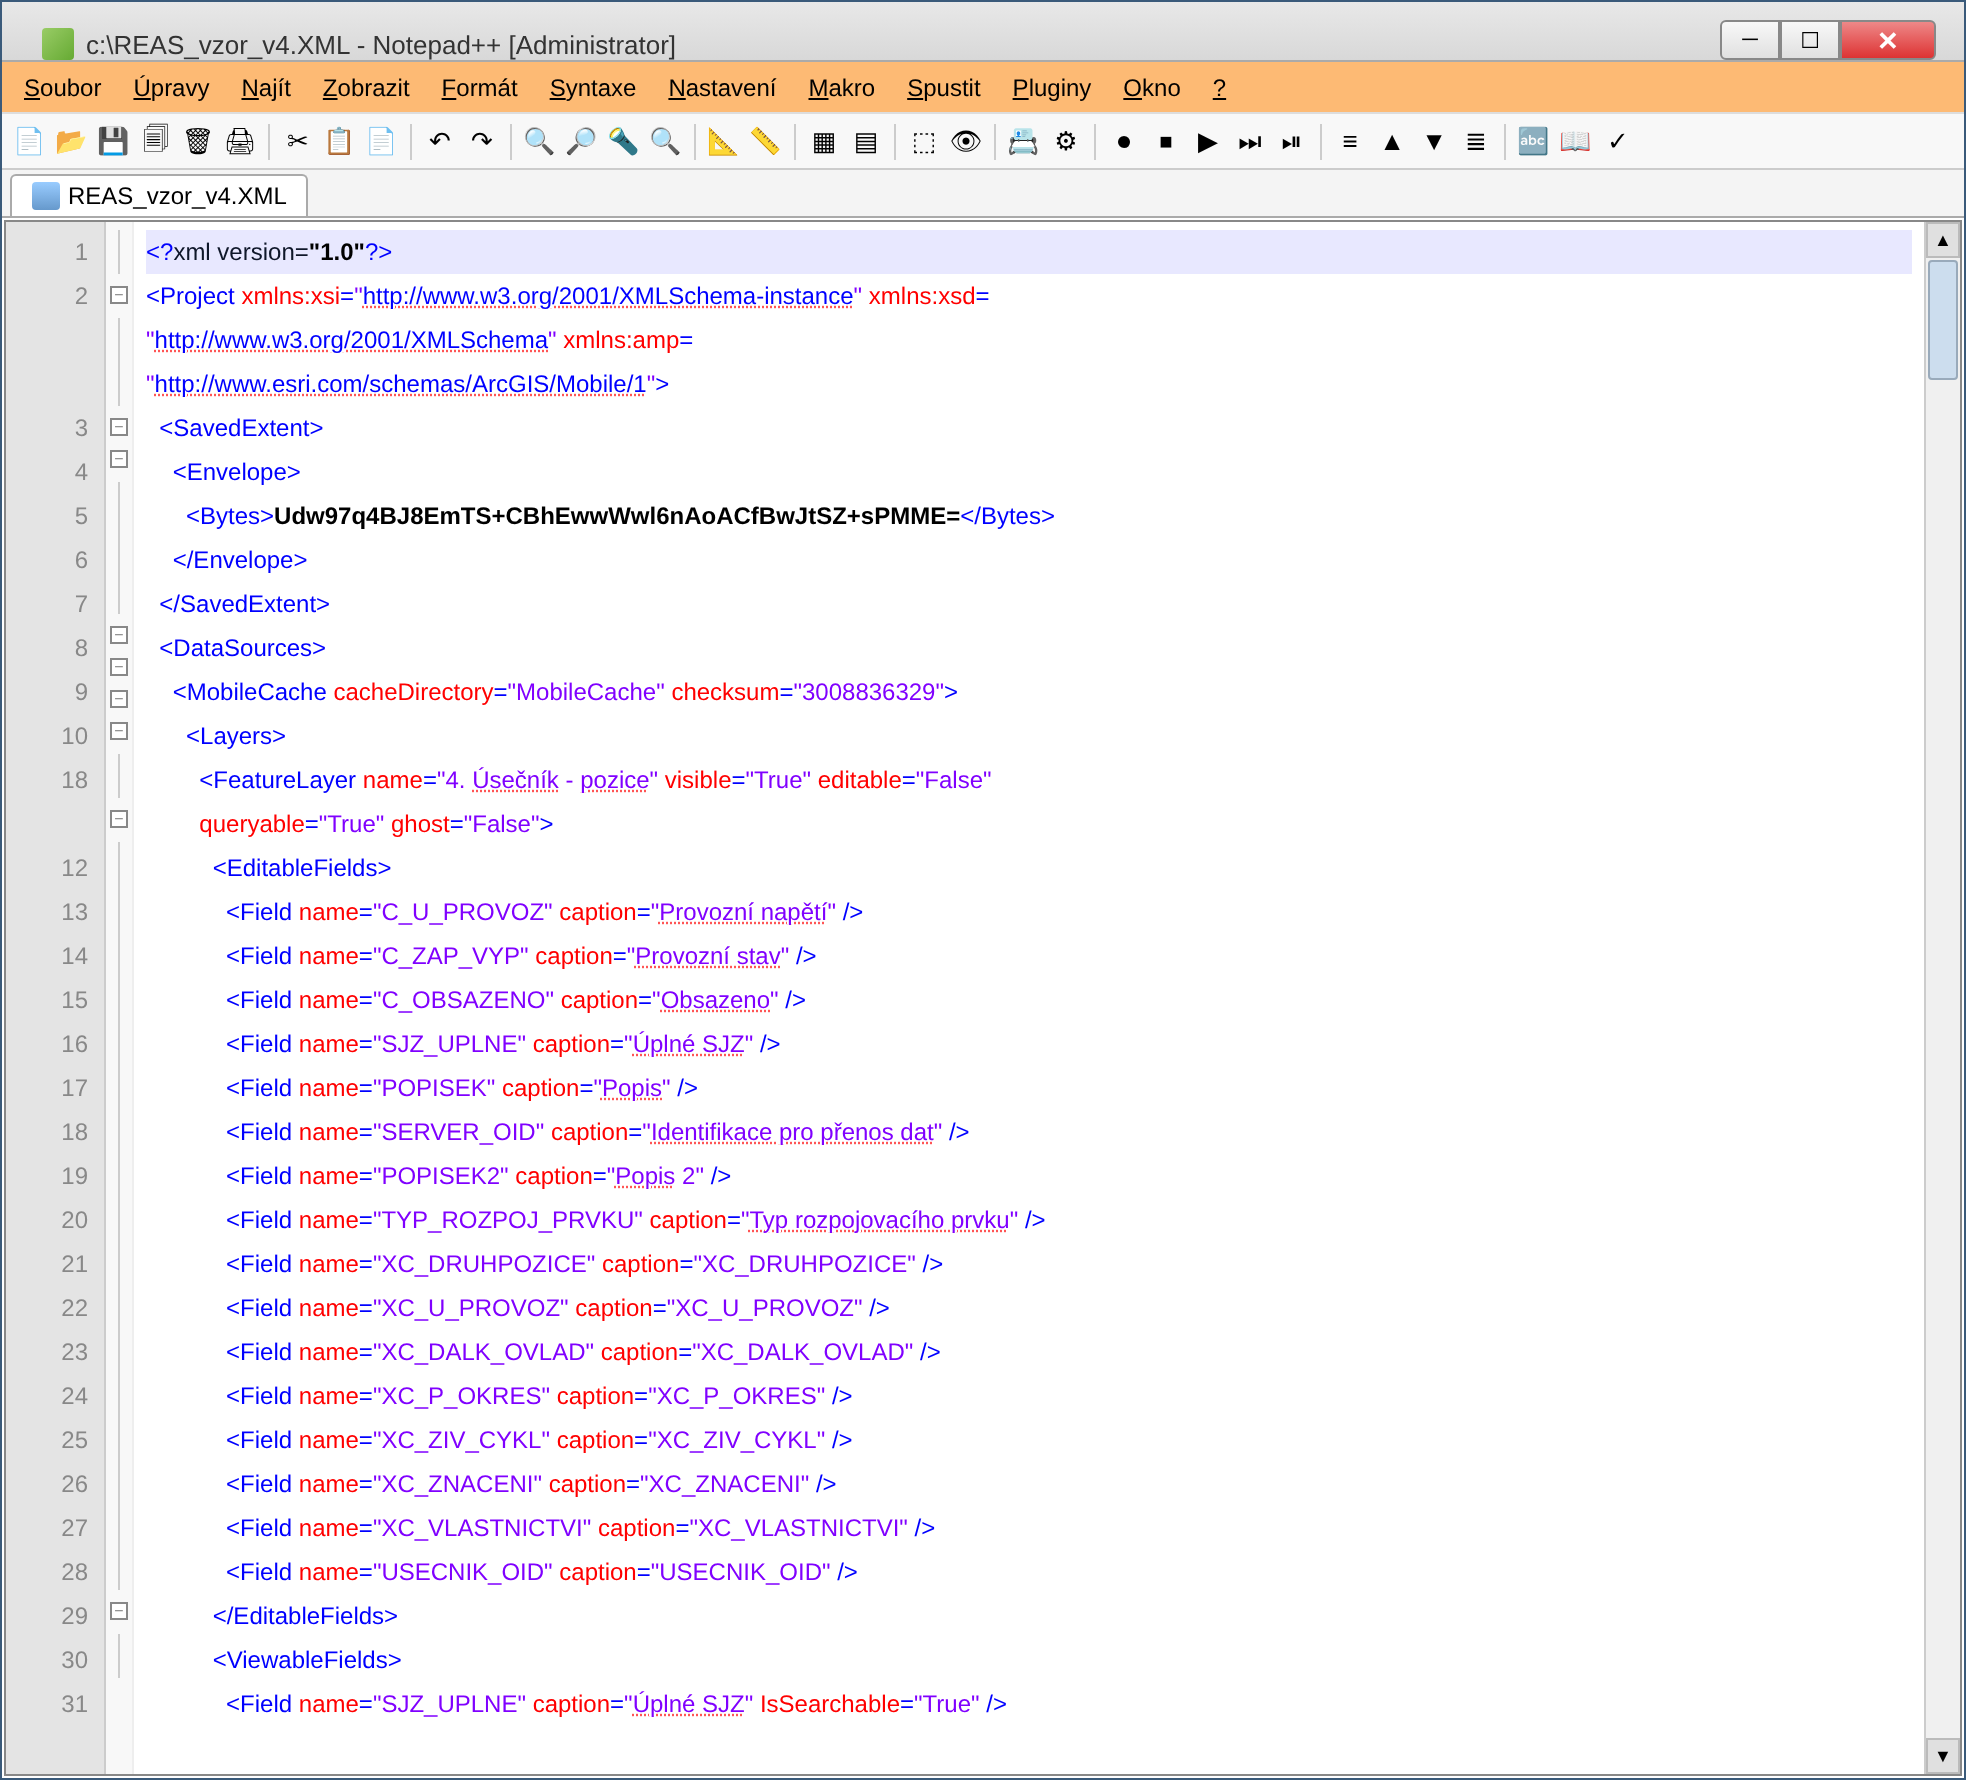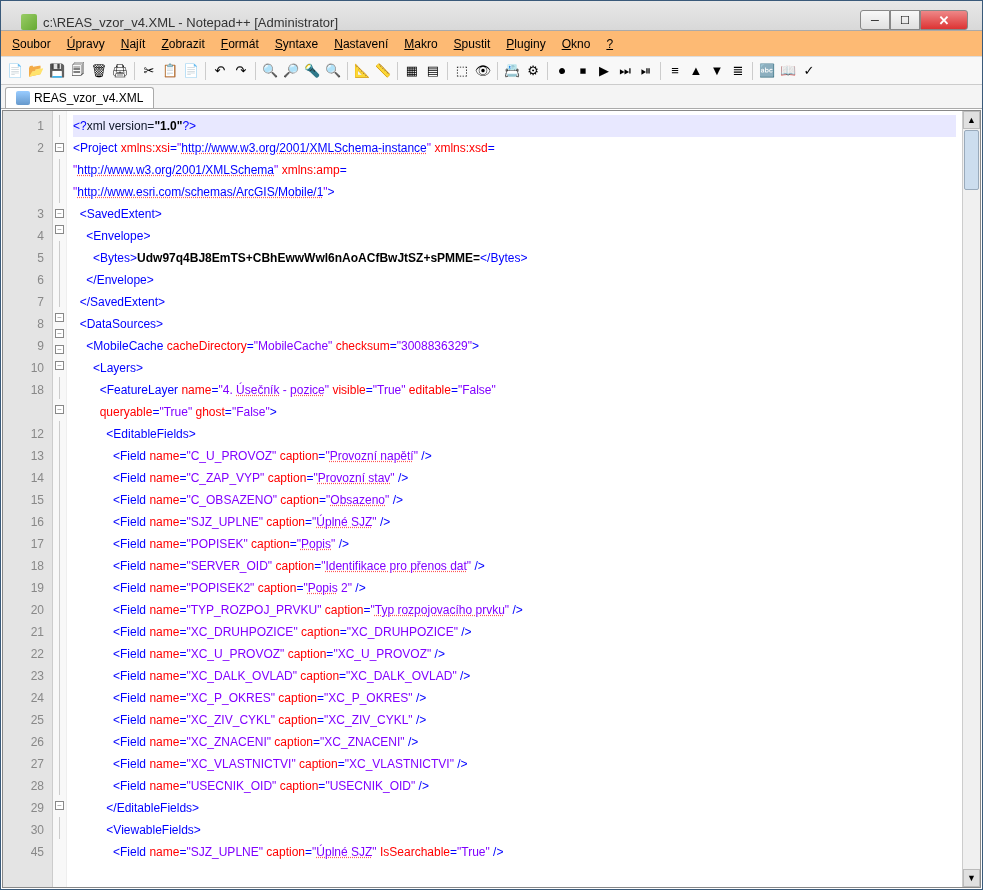--- a/index.html
+++ b/index.html
@@ -158,21 +158,21 @@
           <div style="height: 22px;">21</div>
           <div style="height: 22px;">22</div>
           <div style="height: 22px;">23</div>
           <div style="height: 22px;">24</div>
           <div style="height: 22px;">25</div>
           <div style="height: 22px;">26</div>
           <div style="height: 22px;">27</div>
           <div style="height: 22px;">28</div>
           <div style="height: 22px;">29</div>
           <div style="height: 22px;">30</div>
-          <div style="height: 22px;">45</div>
+          <div style="height: 22px;">31</div>
         </div>
       <div class="fold" id="foldg">
           <div class="foldline"></div>
           <div class="foldmark">−</div>
           <div class="foldline"></div>
           <div class="foldline"></div>
           <div class="foldmark">−</div>
           <div class="foldmark">−</div>
           <div class="foldline"></div>
           <div class="foldline"></div>

